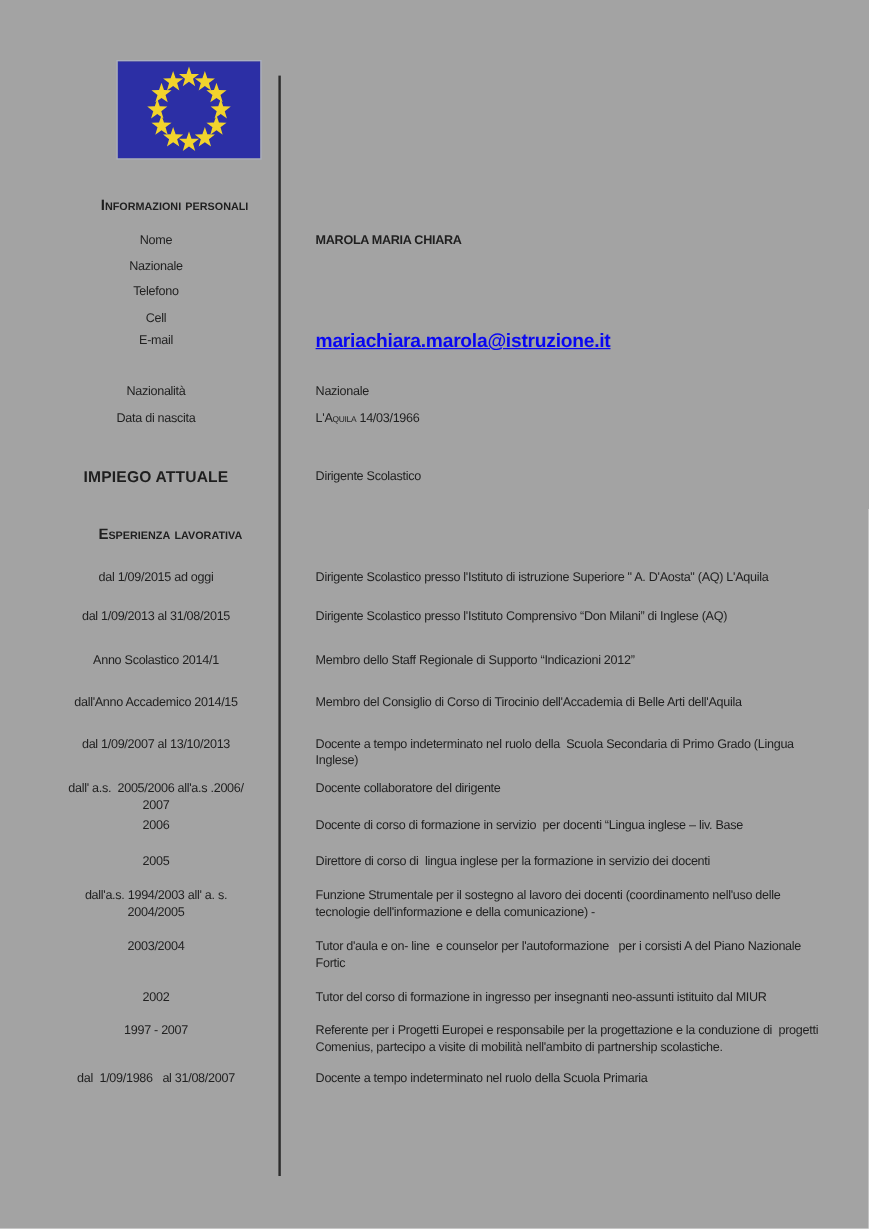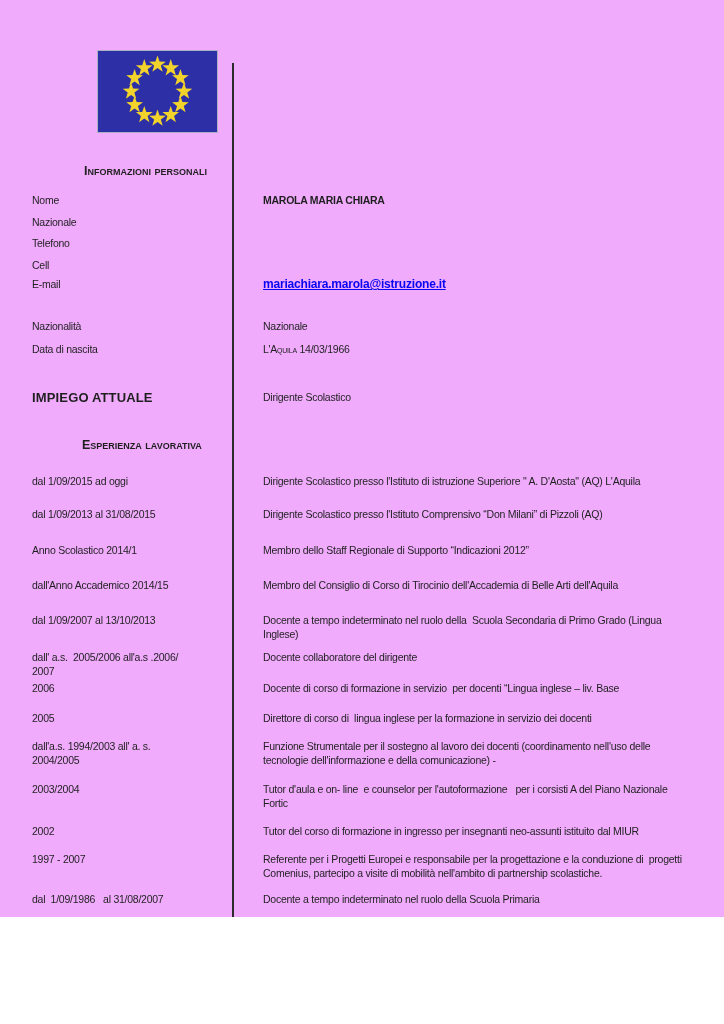--- a/index.html
+++ b/index.html
@@ -1,50 +1,50 @@
 <!DOCTYPE html>
 <html><head>
 <meta charset="utf-8">
 <style>
   html,body{margin:0;padding:0;background:#ffffff;}
   .page{
     position:relative;
-    width:724px;height:917px;
-    background:#f0abfc;
+    width:724px;height:1024px;
+    background:#a3a3a3;
     overflow:hidden;
     font-family:"Liberation Sans","DejaVu Sans",sans-serif;
     color:#1f1f1f;
   }
   .flag{
     position:absolute;left:97px;top:50px;width:121px;height:83px;
     border:1px solid #aab0c0;box-sizing:border-box;
   }
   .flag svg{display:block;width:100%;height:100%;}
   .vline{
     position:absolute;left:232px;top:63px;width:1.5px;height:917px;
     background:#2b2b2b;
   }
   .heading{
     position:absolute;left:84px;
     font-weight:700;font-size:12.5px;letter-spacing:0px;
     font-variant:small-caps;white-space:pre;
   }
   .row{position:absolute;left:0;right:0;height:0;}
   .lab{
-    position:absolute;left:32px;width:180px;text-align:left;
+    position:absolute;left:40px;width:180px;text-align:center;
     font-size:10.5px;letter-spacing:-0.25px;line-height:13.5px;white-space:pre;
   }
   .val{
     position:absolute;left:245px;width:441px;
     font-size:10.5px;letter-spacing:-0.25px;line-height:13.5px;white-space:pre;margin-left:18px;
   }
   .bold{font-weight:700;}
   .capslab{font-weight:700;font-size:13px;letter-spacing:0.15px;}
   .email{
-    font-size:12px;font-weight:700;color:#0806f2;
+    font-size:16px;font-weight:700;color:#0806f2;
     text-decoration:underline;letter-spacing:-0.2px;cursor:pointer;
   }
   .scv{font-variant:small-caps;}
 </style>
 </head>
 <body>
 
 <div class="page">
 
   <div class="flag">
@@ -116,21 +116,21 @@
 
   <div class="heading" style="top:438px;left:82px">Esperienza lavorativa</div>
 
   <div class="row" style="top:475px">
     <div class="lab">dal 1/09/2015 ad oggi</div>
     <div class="val">Dirigente Scolastico presso l'Istituto di istruzione Superiore " A. D'Aosta" (AQ) L'Aquila</div>
   </div>
 
   <div class="row" style="top:508px">
     <div class="lab">dal 1/09/2013 al 31/08/2015</div>
-    <div class="val">Dirigente Scolastico presso l'Istituto Comprensivo “Don Milani” di Pizzoli (AQ)</div>
+    <div class="val">Dirigente Scolastico presso l'Istituto Comprensivo “Don Milani” di Inglese (AQ)</div>
   </div>
 
   <div class="row" style="top:544px">
     <div class="lab">Anno Scolastico 2014/1</div>
     <div class="val">Membro dello Staff Regionale di Supporto “Indicazioni 2012”</div>
   </div>
 
   <div class="row" style="top:579px">
     <div class="lab">dall'Anno Accademico 2014/15</div>
     <div class="val">Membro del Consiglio di Corso di Tirocinio dell'Accademia di Belle Arti dell'Aquila</div>

